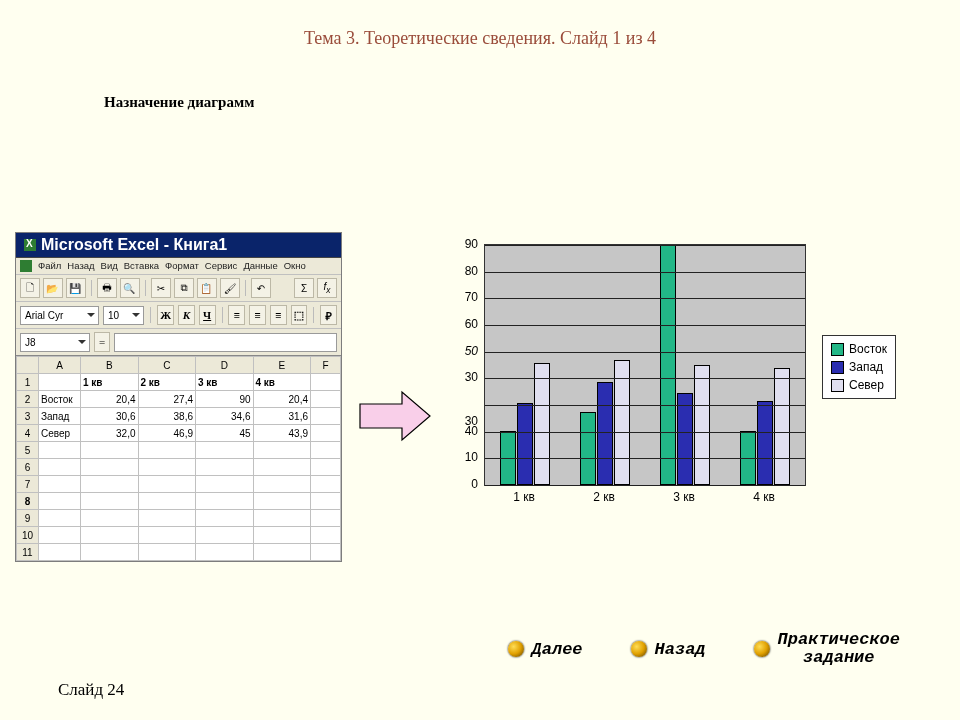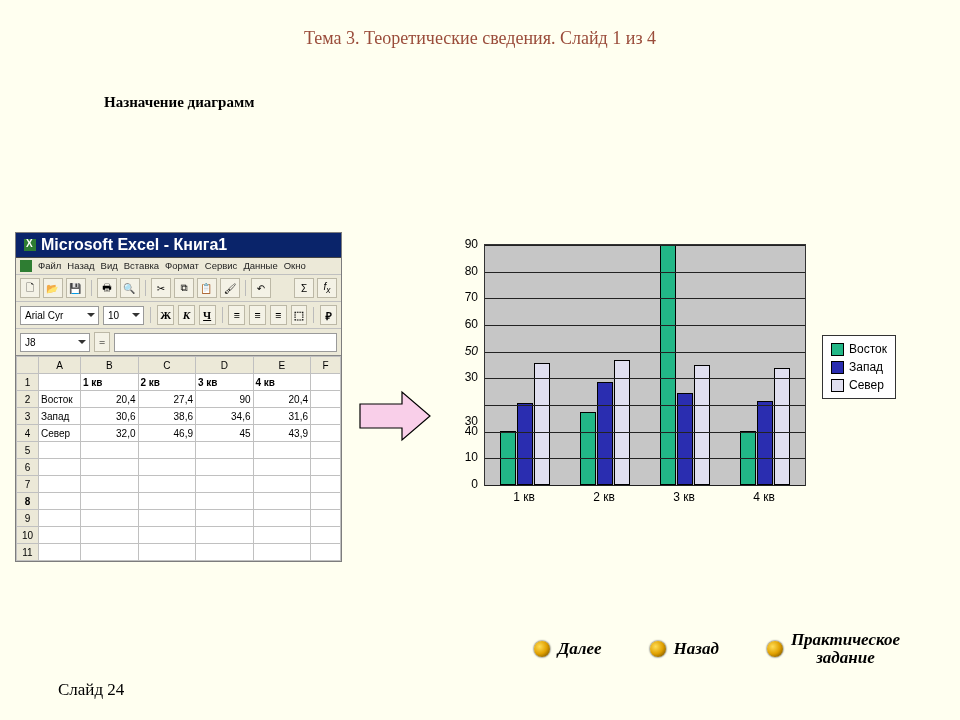--- a/index.html
+++ b/index.html
@@ -296,21 +296,21 @@
   .legend .sw.s2 { background: #e0dff0; }
 
   
   .nav {
     position: absolute;
     bottom: 52px;
     right: 60px;
     display: flex;
     gap: 48px;
     align-items: center;
-    font-family: Liberation Serif, serif;
+    font-family: Liberation Mono, monospace;
   }
   .nav .btn {
     display: flex;
     align-items: center;
     gap: 8px;
     font-style: italic;
     font-weight: bold;
     font-size: 17px;
     color: #000;
     cursor: pointer;

